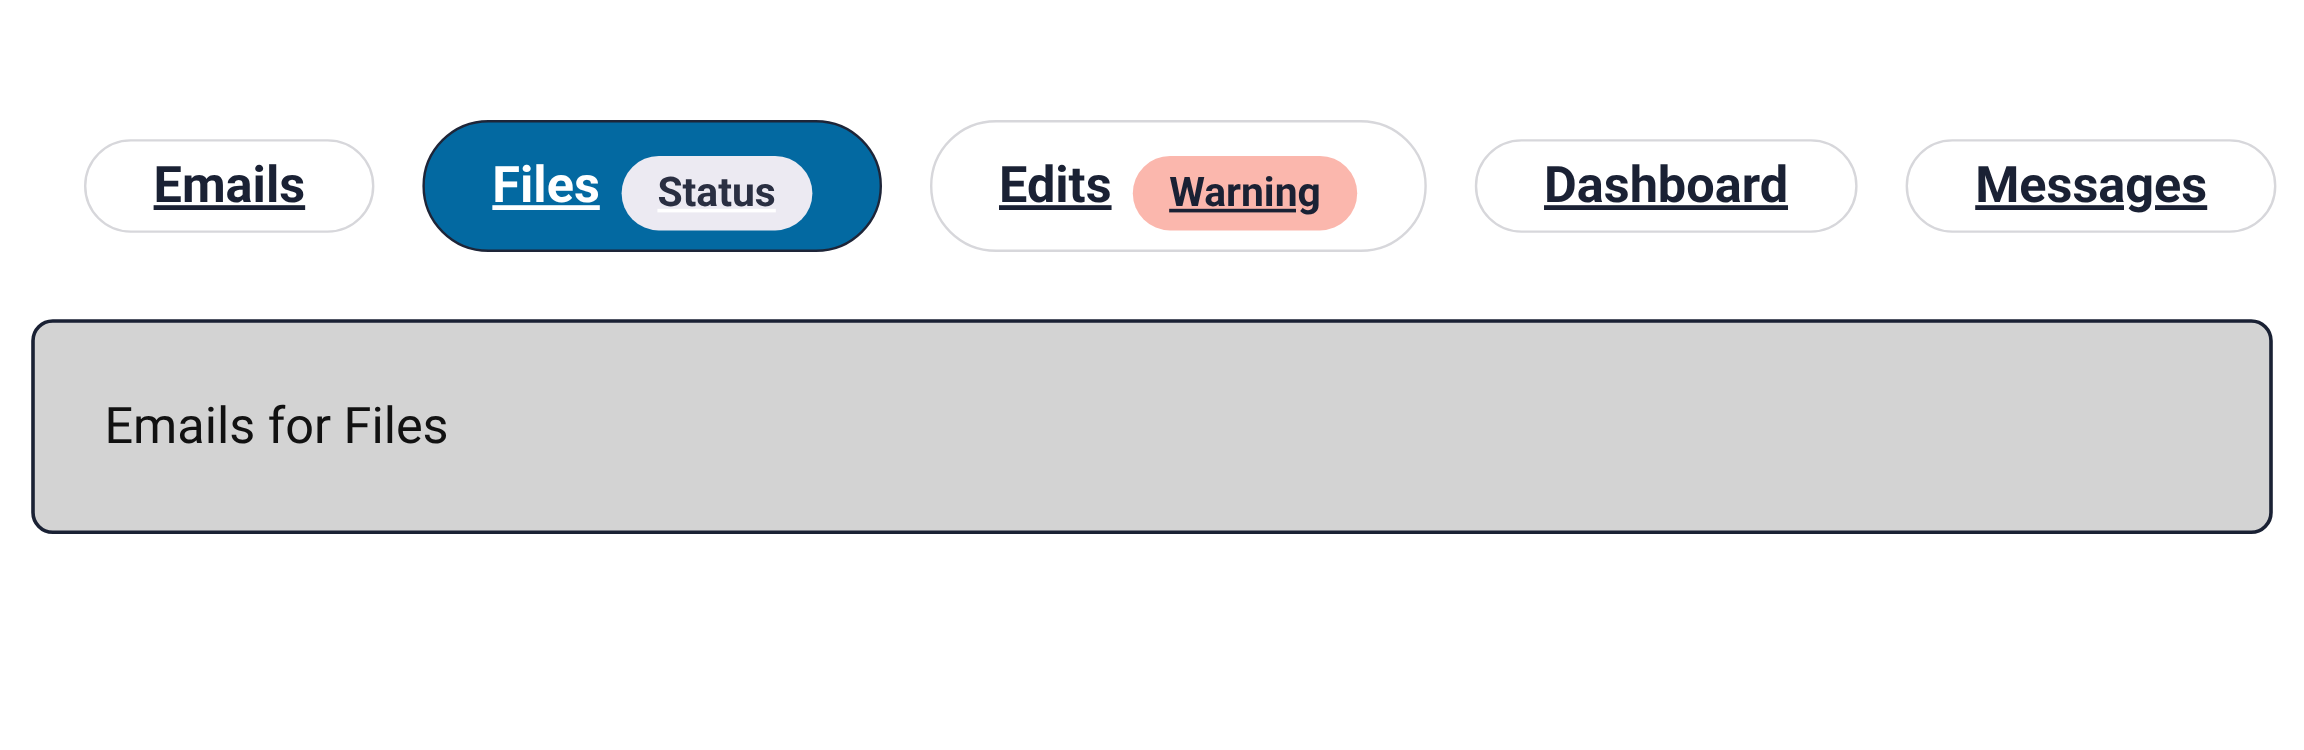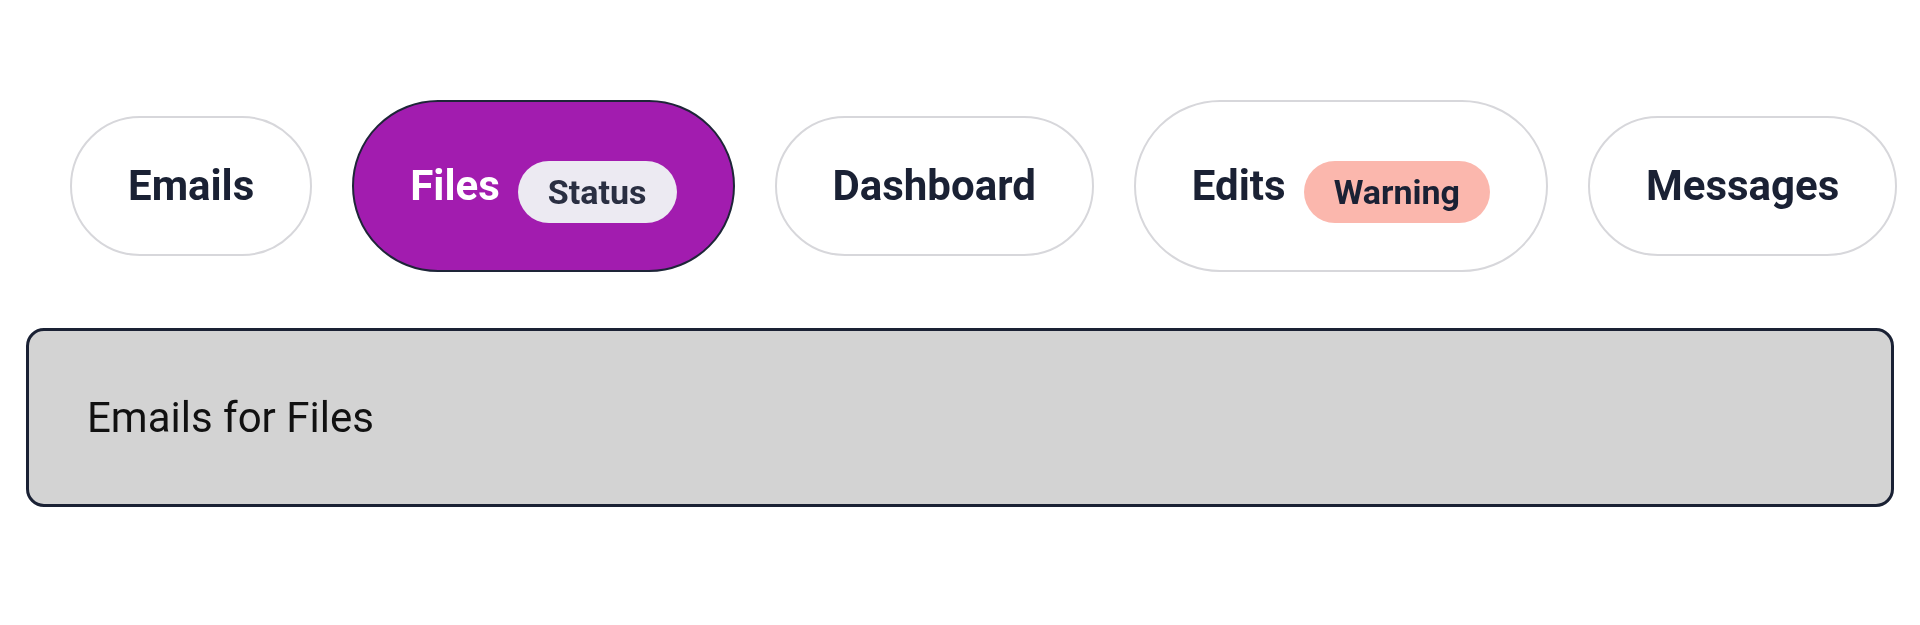--- a/index.html
+++ b/index.html
@@ -28,28 +28,29 @@
     .tab {
       display: inline-flex;
       align-items: center;
       gap: 18px;
       border: 2px solid #d7d7db;
       background: #ffffff;
       color: #1a2134;
       font-weight: 700;
       font-size: 42px;
       line-height: 1;
-      padding: 47px 56px;
+      padding: 16px 56px;
       border-radius: 9999px;
       cursor: pointer;
       user-select: none;
       flex-shrink: 0;
+      text-decoration: underline;
     }
     .tab.active {
-      background: #a21caf;
+      background: #0369a1;
       border-color: #1e2538;
       color: #ffffff;
     }
     .badge {
       display: inline-flex;
       align-items: center;
       font-weight: 700;
       font-size: 34px;
       padding: 14px 30px;
       border-radius: 9999px;
@@ -85,26 +86,26 @@
     <div class="tab">
       <span>Emails</span>
     </div>
 
     <div class="tab active">
       <span>Files</span>
       <span class="badge neutral">Status</span>
     </div>
 
     <div class="tab">
-      <span>Dashboard</span>
+      <span>Edits</span>
+      <span class="badge warning">Warning</span>
     </div>
 
     <div class="tab">
-      <span>Edits</span>
-      <span class="badge warning">Warning</span>
+      <span>Dashboard</span>
     </div>
 
     <div class="tab">
       <span>Messages</span>
     </div>
 
   </div>
 </div>
 
 <div class="content-panel">

